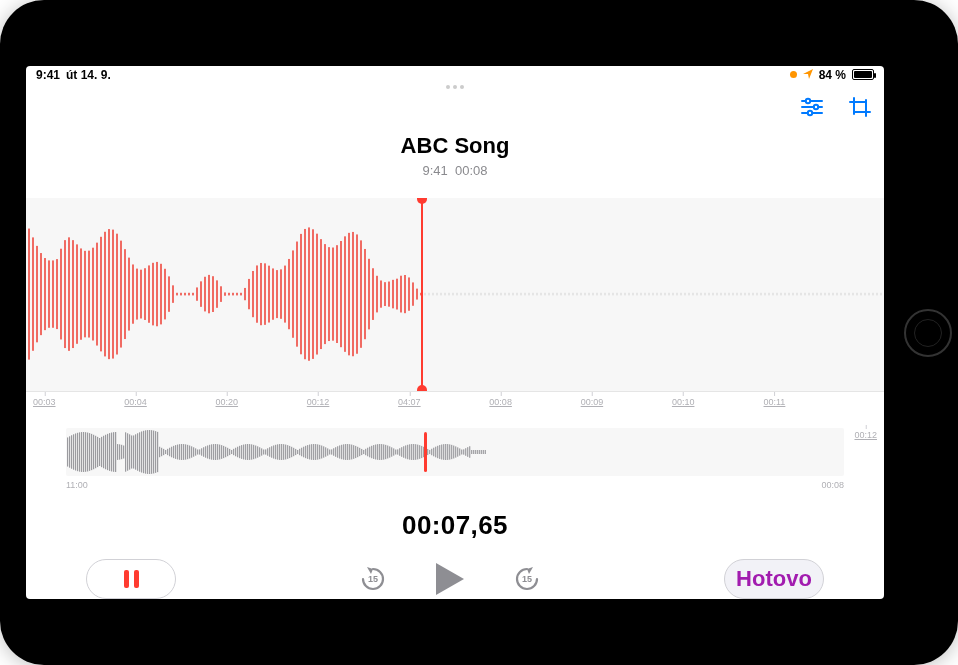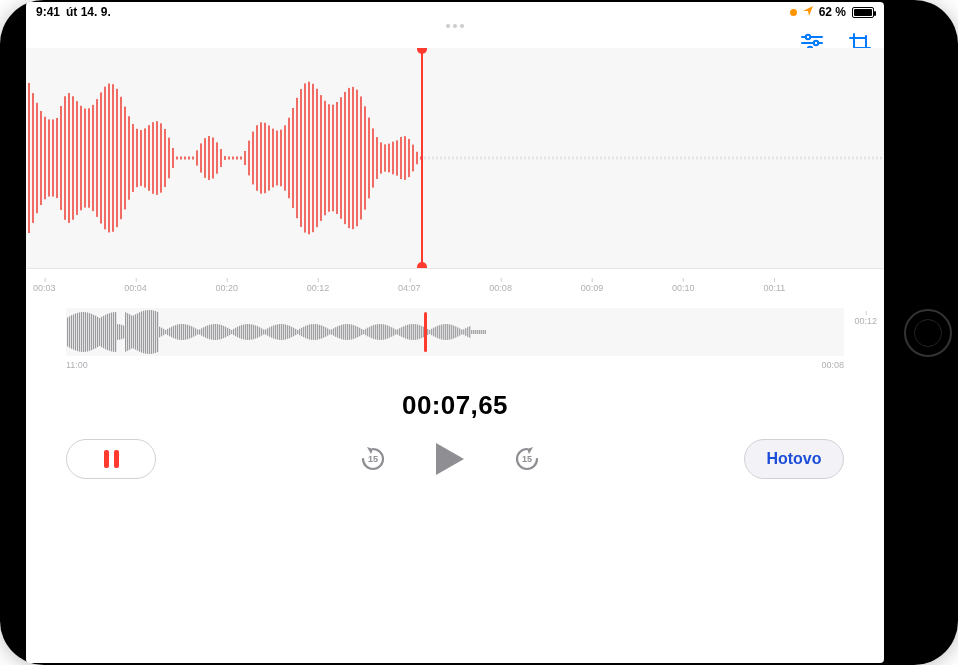--- a/index.html
+++ b/index.html
@@ -37,21 +37,21 @@
     .home-button::after{
       content:'';
       position:absolute;
       inset:8px;
       border-radius:50%;
       border:1px solid #222;
     }
     .screen {
       background: #fff;
       width: 858px;
-      height: 661px;
+      height: 533px;
       border-radius: 4px;
       overflow: hidden;
       position: relative;
       display: flex;
       flex-direction: column;
     }
     
     .status-bar {
       height: 20px;
       display: flex;
@@ -121,21 +121,21 @@
     .playhead::before { top:-4px;}
     .playhead::after { bottom:-4px;}
     
     .timeline {
       position:relative;
       height: 22px;
       border-top:1px solid #e5e5e5;
       font-size: 9px;
       color:#b0b0b5;
     }
-    .tick { position:absolute; top:14px; transform:translateX(-50%);}
+    .tick { position:absolute; top:5px; transform:translateX(-50%);text-decoration:underline;}
     .tick::before { content:''; position:absolute; top:-5px; left:50%; width:1px; height:4px; background:#d0d0d5;}
     
     .wave-mini-wrap {
       margin: 18px 40px 0 40px;
     }
     .wave-mini {
       background:#f7f7f7;
       height: 48px;
       position:relative;
       border-radius:2px;
@@ -152,21 +152,21 @@
       font-weight: 600;
       margin-top: 20px;
       font-variant-numeric: tabular-nums;
       letter-spacing: 0.4px;
     }
     
     .controls {
       display:flex;
       align-items:center;
       justify-content:space-between;
-      padding: 0 40px;
+      padding: 0 60px;
       margin-top: 18px;
       text-align: center;
     }
     .pause-btn {
       width: 90px;
       height: 40px;
       border-radius: 20px;
       border: 1px solid #d1d1d6;
       background:#fff;
       display:flex;
@@ -193,23 +193,23 @@
     }
     .done-btn {
       width: 100px;
       height: 40px;
       border-radius: 20px;
       border:1px solid #d1d1d6;
       background:#f2f2f7;
       display:flex;
       align-items:center;
       justify-content:center;
-      font-size:16px;
+      font-size:22px;
       font-weight:600;
-      color:#1d4ed8;
+      color:#a21caf;
       cursor:pointer;
     }
   </style>
 </head>
 <body>
 
 <div class="device-frame">
   <div class="screen">
 
     <div class="status-bar">
@@ -217,21 +217,21 @@
         <span>9:41</span>
         <span>út 14. 9.</span>
       </div>
       <div class="status-right">
         <span class="dot"></span>
         <span>
           <svg width="10" height="10" viewBox="0 0 10 10">
               <path d="M0 5 L10 0 L6 10 L5 5 Z" fill="#ff9500"></path>
             </svg>
         </span>
-        <span>62 %</span>
+        <span>84 %</span>
         <span class="battery">
             <span class="fill"></span>
           </span>
       </div>
     </div>
 
     <div class="drag-dots">
       <span></span>
         <span></span>
         <span></span>
@@ -248,20 +248,26 @@
             <circle cx="10" cy="17" r="2.2" fill="#fff"></circle>
         </svg>
       </span>
       <span class="icon-btn">
         <svg width="24" height="22" viewBox="0 0 24 22" fill="none" stroke="#007aff" stroke-width="2" stroke-linecap="round">
           <path d="M6 2 L6 18 M2 6 L18 6 M18 4 L18 20 M6 16 L22 16"></path>
         </svg>
       </span>
     </div>
 
+    <div class="title-block">
+      <div class="title-text">ABC Song</div>
+      <div class="subtitle-text">
+        <span>9:41</span>&nbsp;&nbsp;<span>00:08</span>
+      </div>
+    </div>
 
     <div class="wave-main">
       <svg viewBox="0 0 858 220" preserveAspectRatio="none">
         <g id="wave-main-bars">
             <rect x="2" y="34.98172418408586" width="2" height="150.03655163182827" fill="#f06b63"></rect>
             <rect x="6" y="45.09881264037483" width="2" height="129.80237471925034" fill="#f06b63"></rect>
             <rect x="10" y="54.79819264116052" width="2" height="110.40361471767896" fill="#f06b63"></rect>
             <rect x="14" y="63.01391258284854" width="2" height="93.97217483430292" fill="#f06b63"></rect>
             <rect x="18" y="68.72830301421732" width="2" height="82.54339397156537" fill="#f06b63"></rect>
             <rect x="22" y="71.43576137189214" width="2" height="77.1284772562157" fill="#f06b63"></rect>

